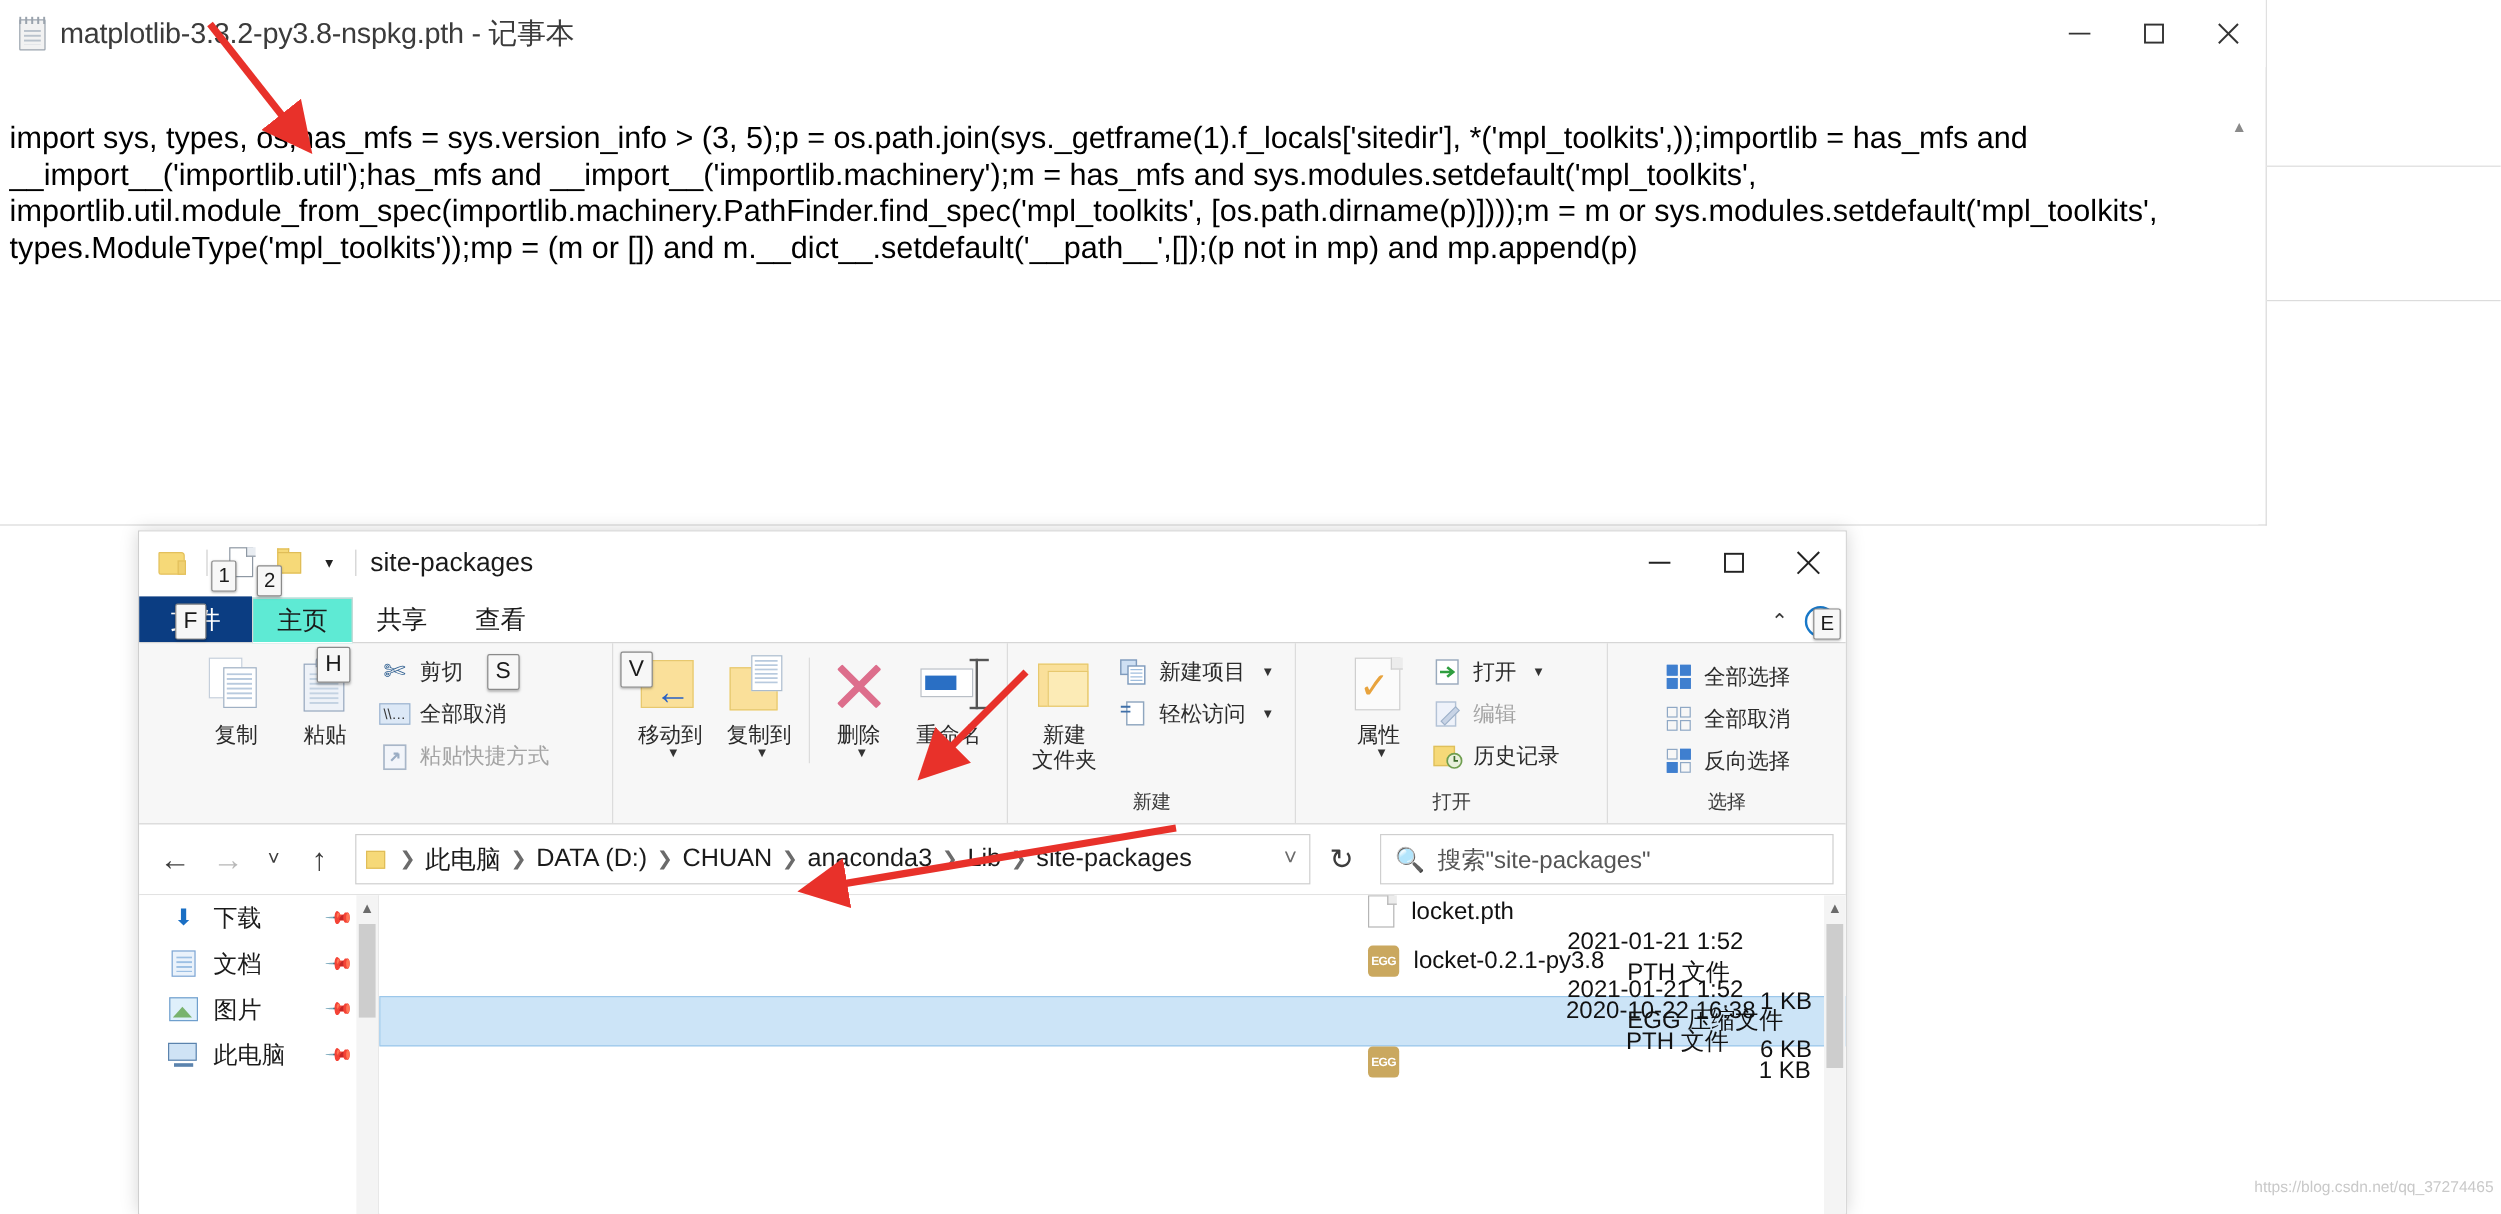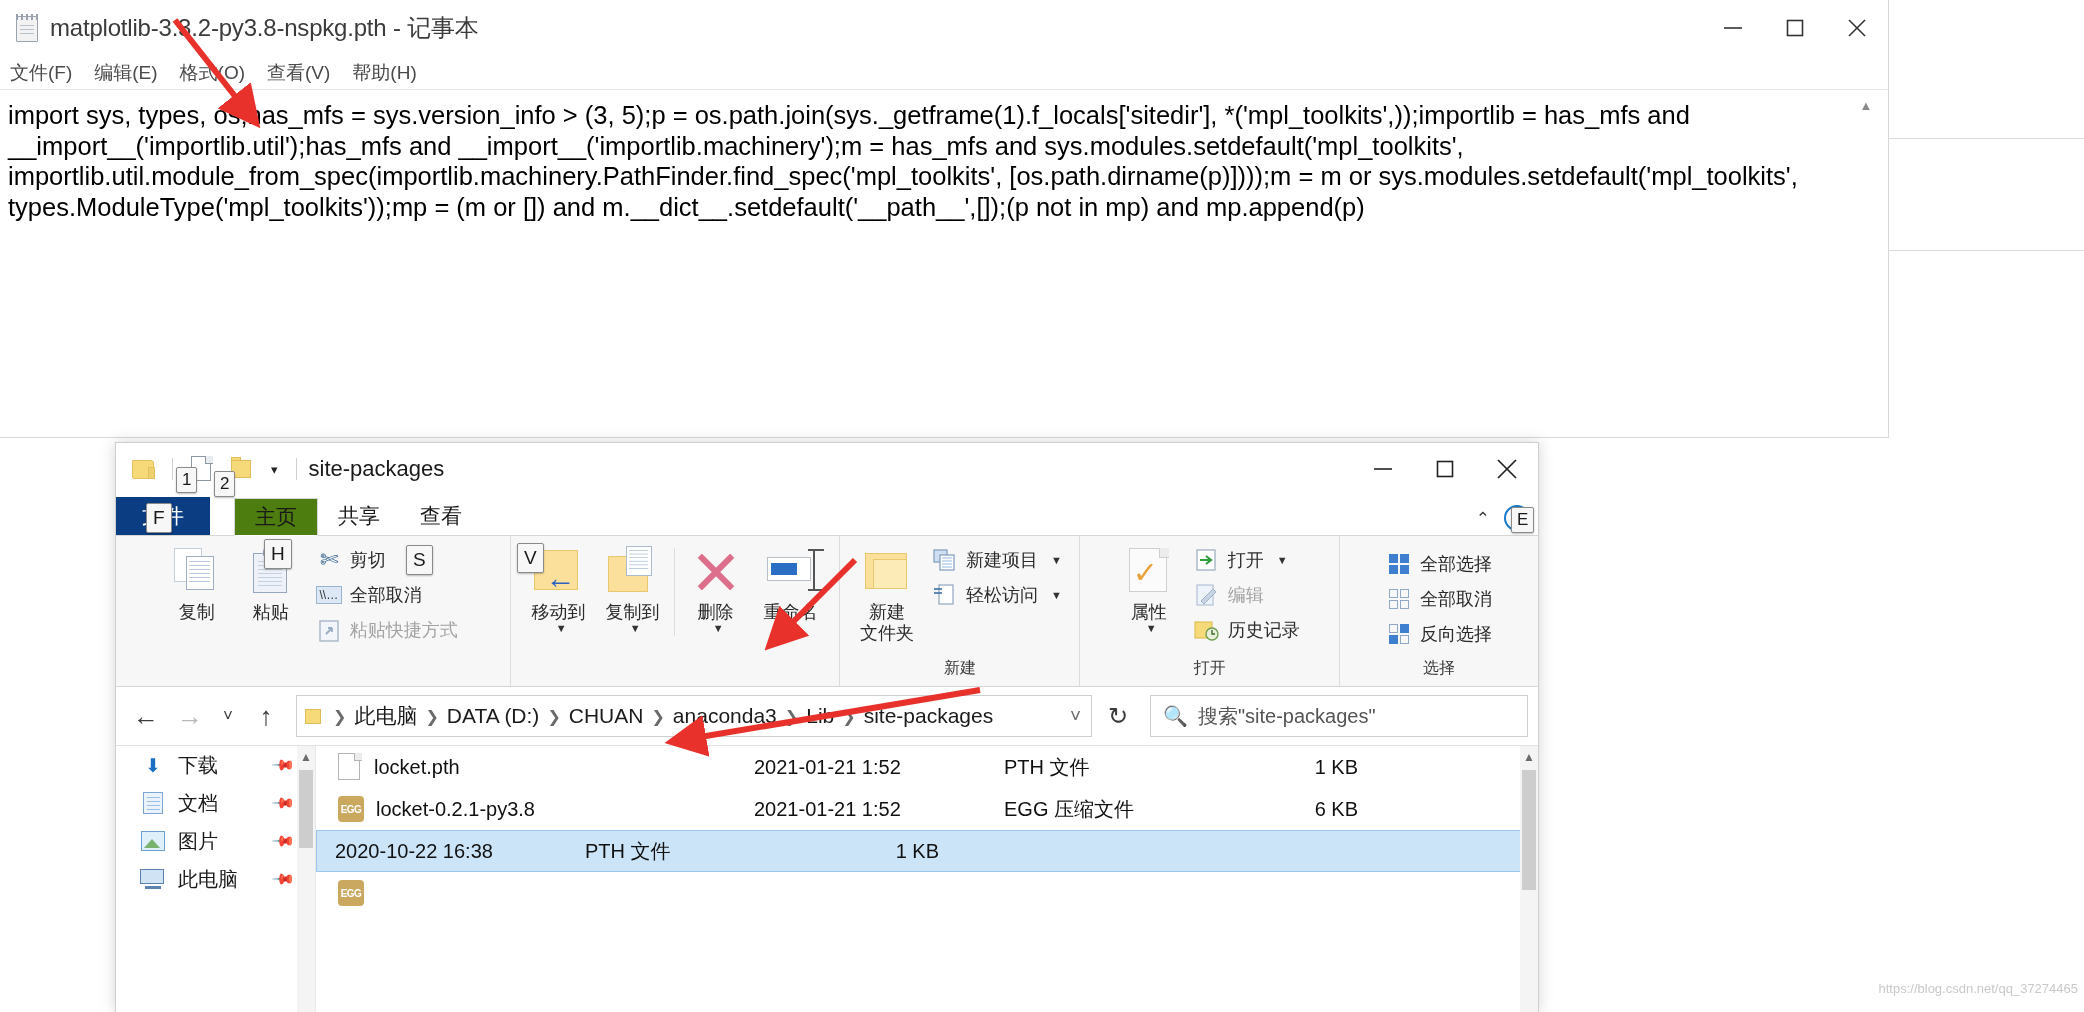--- a/index.html
+++ b/index.html
@@ -137,22 +137,22 @@
   }
   .ex-tab {
     height:38px; padding:0 20px; display:flex; align-items:center;
     font-size:21px; color:#1a1a1a; white-space:nowrap;
   }
   .ex-tab.file {
     background:#0b3d82; color:#ffffff; font-size:21px;
     padding:0 26px; height:38px;
   }
   .ex-tab.active-home {
-    background:#4d7c0f; border:1px solid #d6d6d6; border-bottom:1px solid #ffffff;
-    margin-bottom:-1px; position:relative; z-index:5;margin-left:24px;
+    background:#5eead4; border:1px solid #d6d6d6; border-bottom:1px solid #ffffff;
+    margin-bottom:-1px; position:relative; z-index:5;
   }
   #ex-tabs-right {
     position:absolute; right:8px; bottom:4px; display:flex; align-items:center; gap:14px;
   }
   .chev-up { color:#3a3a3a; font-size:17px; }
   .help-circle {
     width:26px;height:26px;border-radius:50%;
     border:2px solid #1878c8; color:#1878c8;
     display:flex;align-items:center;justify-content:center;
     font-size:17px; font-weight:bold;
@@ -284,21 +284,21 @@
   #ex-navscroll .thumb { position:absolute; left:2px; top:24px; width:14px; height:78px; background:#cdcdcd; }
 
   #ex-list { flex:1; position:relative; background:#ffffff; overflow:hidden;}
   #ex-colhdr {
     height:40px; display:flex; align-items:center;
     border-bottom:1px solid #e2e2e2; background:#ffffff; position:relative;
   }
   .colh { font-size:20px; color:#1b1b1b; padding-left:18px; border-left:1px solid #e8e8e8; height:28px; display:flex; align-items:center;}
   .colh:first-child { border-left:none;}
   .sortcaret { position:absolute; left:210px; top:-10px; font-size:15px; color:#6a6a6a;}
-  .frow { height:42px; display:flex; align-items:center; font-size:20px; color:#111; }
+  .frow { height:42px; display:flex; align-items:flex-end; font-size:20px; color:#111;flex-direction:column; }
   .frow.sel { background:#cce4f7; border:1px solid #9cc7ea; }
   .fname { display:flex; align-items:center; gap:12px; padding-left:22px; }
   .ficon { width:24px; height:28px; position:relative; flex:none;}
   .ficon.pth .pg { position:absolute; left:0; top:0; width:22px; height:27px; background:#fff; border:1.4px solid #b5b5b5;}
   .ficon.pth .fold { position:absolute; right:0; top:0; width:8px;height:8px;background:#ececec;border-left:1.4px solid #b5b5b5;border-bottom:1.4px solid #b5b5b5;}
   .ficon.egg { width:26px;height:26px;border-radius:4px;background:#caa85f; display:flex;align-items:center;justify-content:center;
      font-size:10px; color:#fff; font-weight:bold; letter-spacing:-0.5px;}
   #ex-listscroll { position:absolute; right:0; top:0; width:18px; height:100%; background:#f4f4f4;}
   #ex-listscroll .up { text-align:center; font-size:12px; color:#6b6b6b; padding-top:4px;}
   #ex-listscroll .thumb { position:absolute; left:2px; top:24px; width:14px; height:120px; background:#cdcdcd;}
@@ -341,27 +341,20 @@
       </div>
       <div class="np-wb">
         <svg width="20" height="20" viewBox="0 0 20 20">
             <line x1="2" y1="2" x2="18" y2="18" stroke="#333" stroke-width="1.6"></line>
             <line x1="18" y1="2" x2="2" y2="18" stroke="#333" stroke-width="1.6"></line>
           </svg>
       </div>
     </div>
   </div>
 
-  <div id="np-menubar">
-    <span>文件(F)</span>
-    <span>编辑(E)</span>
-    <span>格式(O)</span>
-    <span>查看(V)</span>
-    <span>帮助(H)</span>
-  </div>
 
   <div id="np-textarea">import sys, types, os;has_mfs = sys.version_info &gt; (3, 5);p = os.path.join(sys._getframe(1).f_locals['sitedir'], *('mpl_toolkits',));importlib = has_mfs and __import__('importlib.util');has_mfs and __import__('importlib.machinery');m = has_mfs and sys.modules.setdefault('mpl_toolkits', importlib.util.module_from_spec(importlib.machinery.PathFinder.find_spec('mpl_toolkits', [os.path.dirname(p)])));m = m or sys.modules.setdefault('mpl_toolkits', types.ModuleType('mpl_toolkits'));mp = (m or []) and m.__dict__.setdefault('__path__',[]);(p not in mp) and mp.append(p)</div>
 
   <div id="np-scrollbar">
     <span class="np-sb-arrow">▲</span>
   </div>
 </div>
 
 <div class="bgstrip" style="left:1889px; top:138px; width:195px; height:1px;"></div>
 <div class="bgstrip" style="left:1889px; top:250px; width:195px; height:1px;"></div>

